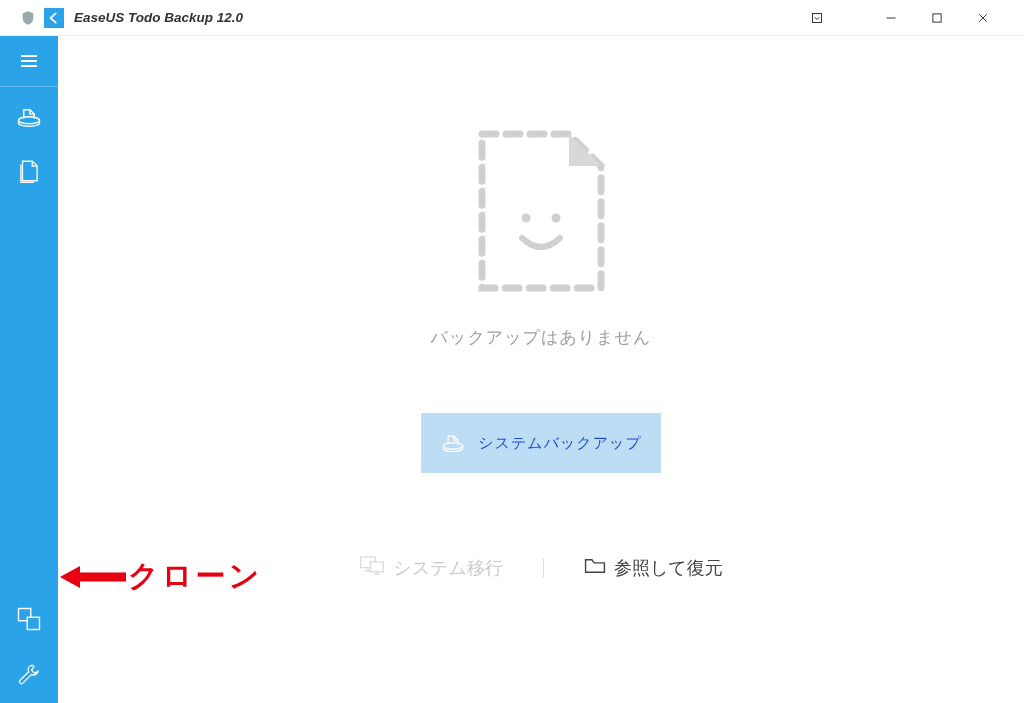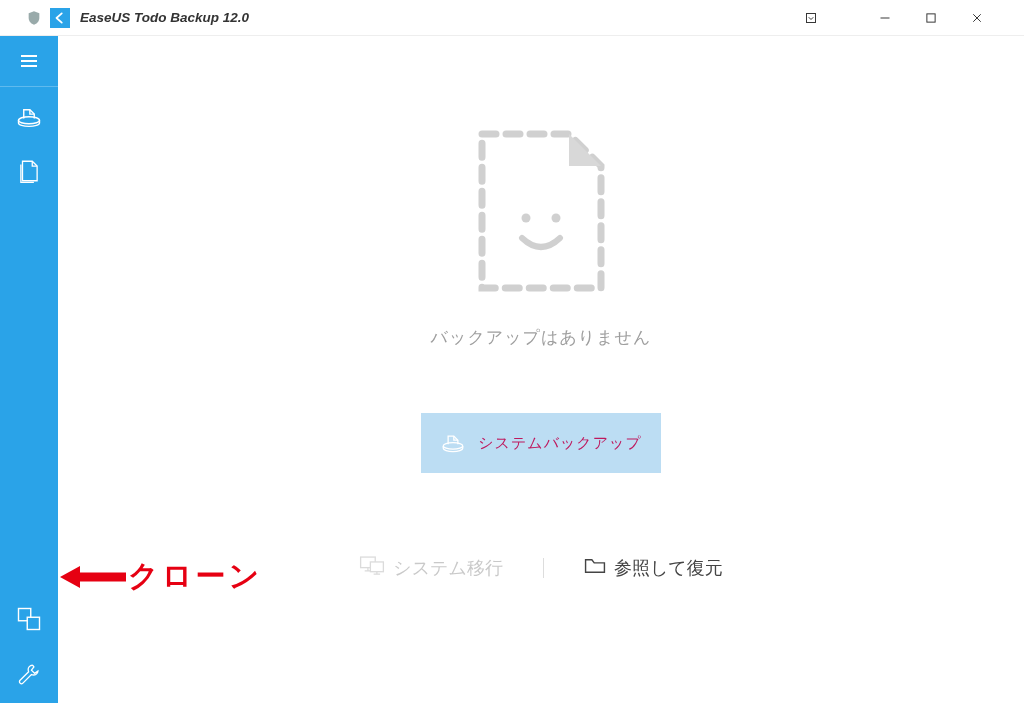--- a/index.html
+++ b/index.html
@@ -8,21 +8,21 @@
       background: #fff;
       width: 1024px;
       height: 703px;
       overflow: hidden;
       position: relative;
     }
     .titlebar {
       height: 36px;
       display: flex;
       align-items: center;
-      padding: 0 24px;
+      padding: 0 18px;
       border-bottom: 1px solid #eee;
       background: #fff;
     }
     .titlebar-left {
       display: flex;
       align-items: center;
       gap: 6px;
       flex: 1;
     }
     .app-icon {
@@ -126,21 +126,21 @@
       width: 240px;
       height: 60px;
       background: #bcddf3;
       display: flex;
       align-items: center;
       justify-content: center;
       gap: 12px;
       cursor: pointer;
     }
     .primary-btn-label {
-      color: #be185d;
+      color: #1d4ed8;
       font-size: 15px;
       letter-spacing: 1px;
     }
     .bottom-links {
       margin-top: 82px;
       display: flex;
       align-items: center;
       gap: 40px;
     }
     .link-item {

